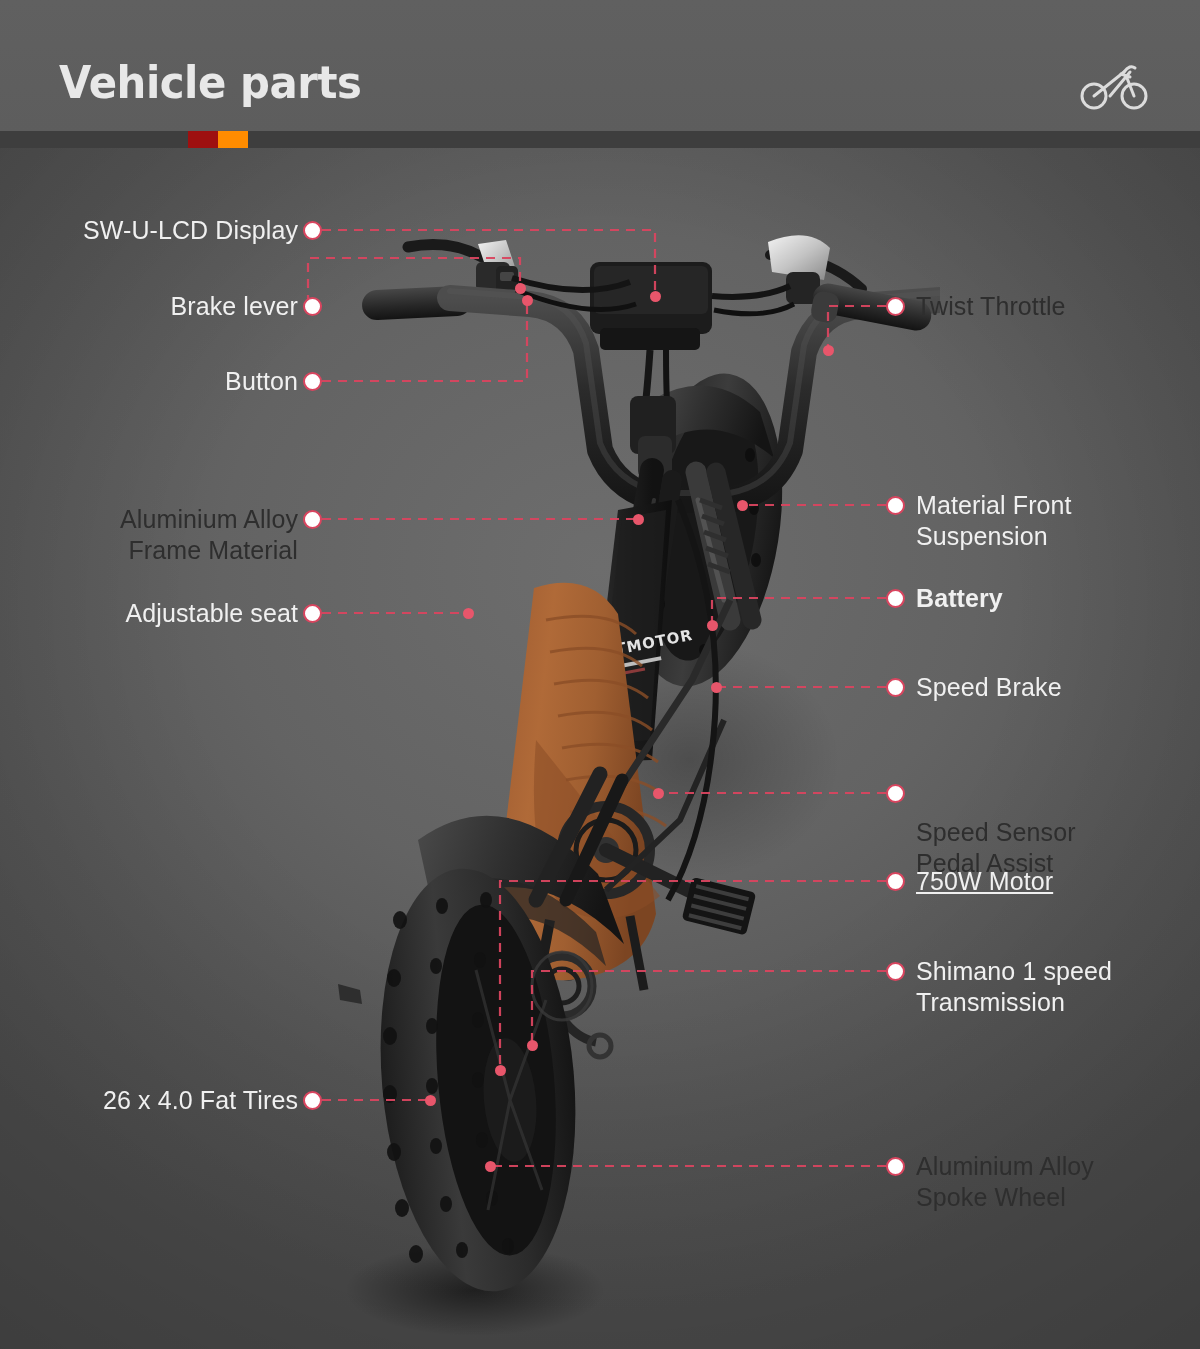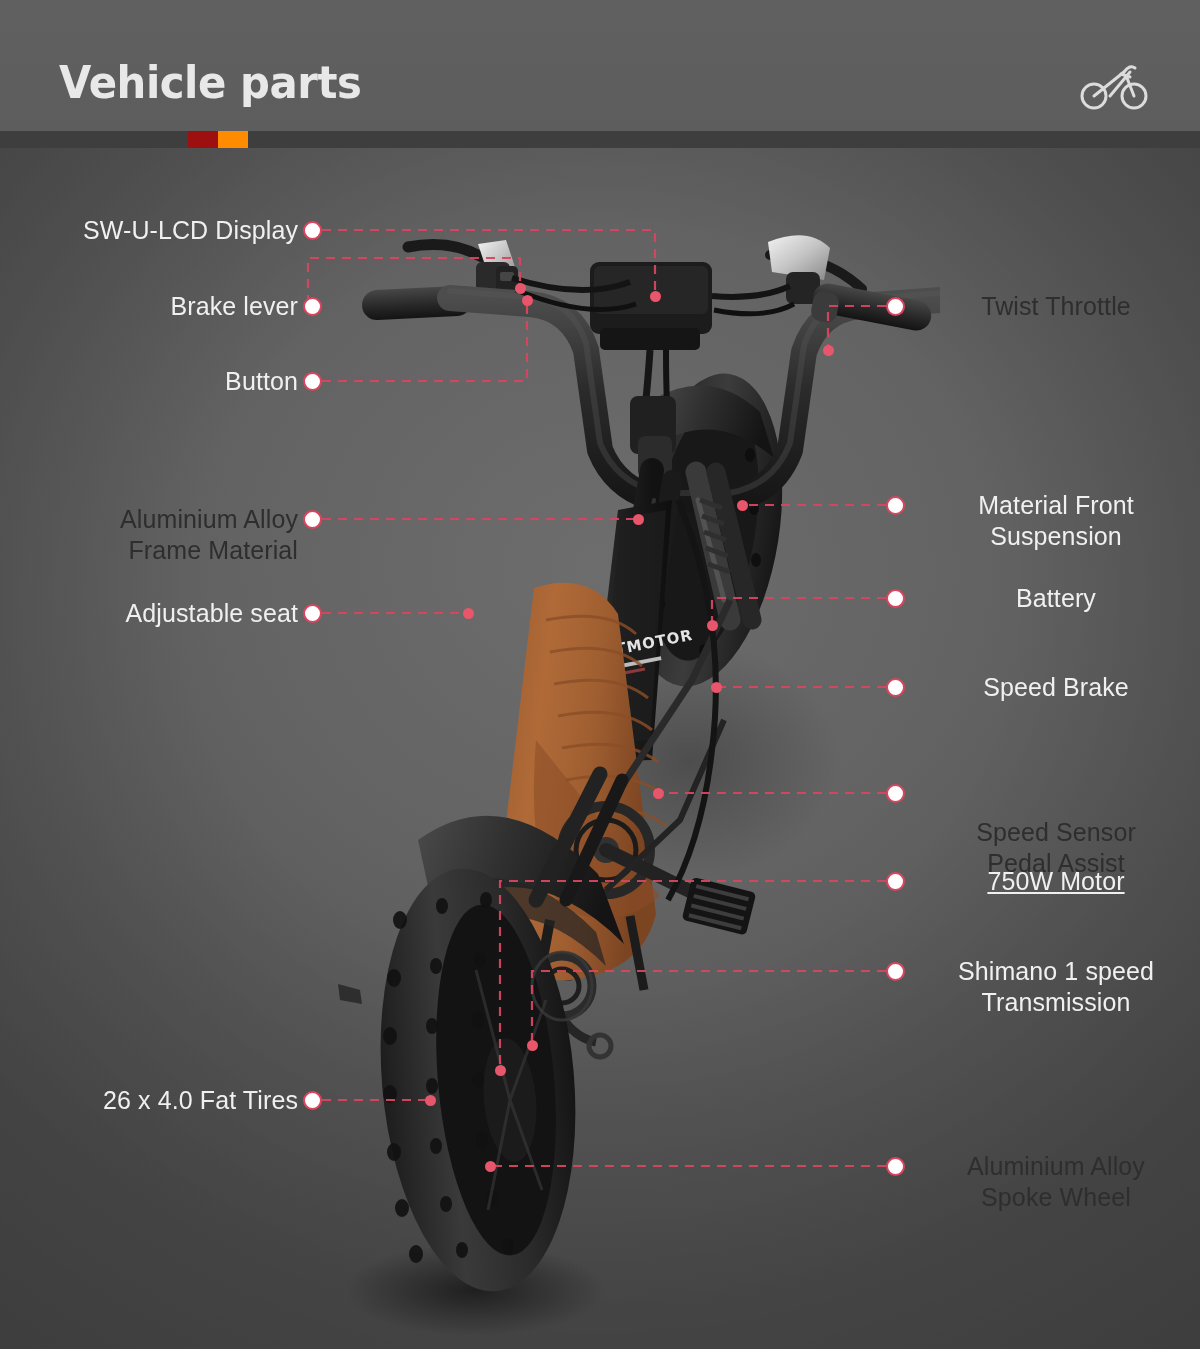--- a/index.html
+++ b/index.html
@@ -35,21 +35,21 @@
   
   #bike { position:absolute; left:300px; top:200px; width:640px; height:1140px; }
 
   
   #leaders { position:absolute; left:0; top:0; width:1200px; height:1349px; pointer-events:none; }
 
   .label { position:absolute; color:#f0f0f0; font-size:25px; line-height:31px;
            white-space:pre; letter-spacing:.1px; }
   .label.dark { color:#2e2e2e; }
   .label.left  { text-align:right; }
-  .label.right { text-align:center; }
+  .label.right { text-align:left; }
 
   .node { position:absolute; width:19px; height:19px; border-radius:50%;
           background:#fff; border:2.5px solid #d9455f; }
   .tip  { position:absolute; width:11px; height:11px; border-radius:50%; background:#e8566b; }
 </style>
 </head>
 <body>
 
 <div id="bg"></div>
 <div id="bg-vignette"></div>
@@ -389,21 +389,21 @@
 </div>
 
 <div>
   <div class="label right" style="left:916px;top:490px;width:280px;">Material Front
 Suspension</div>
   <div class="node" style="left:886px;top:496px;"></div>
   <div class="tip" style="left:737px;top:500px;"></div>
 </div>
 
 <div>
-  <div class="label right" style="left:916px;top:583px;width:280px;">Battery</div>
+  <div class="label right" style="left:916px;top:583px;width:280px;font-weight:bold;">Battery</div>
   <div class="node" style="left:886px;top:589px;"></div>
   <div class="tip" style="left:707px;top:620px;"></div>
 </div>
 
 <div>
   <div class="label right" style="left:916px;top:672px;width:280px;">Speed Brake</div>
   <div class="node" style="left:886px;top:678px;"></div>
   <div class="tip" style="left:711px;top:682px;"></div>
 </div>
 

